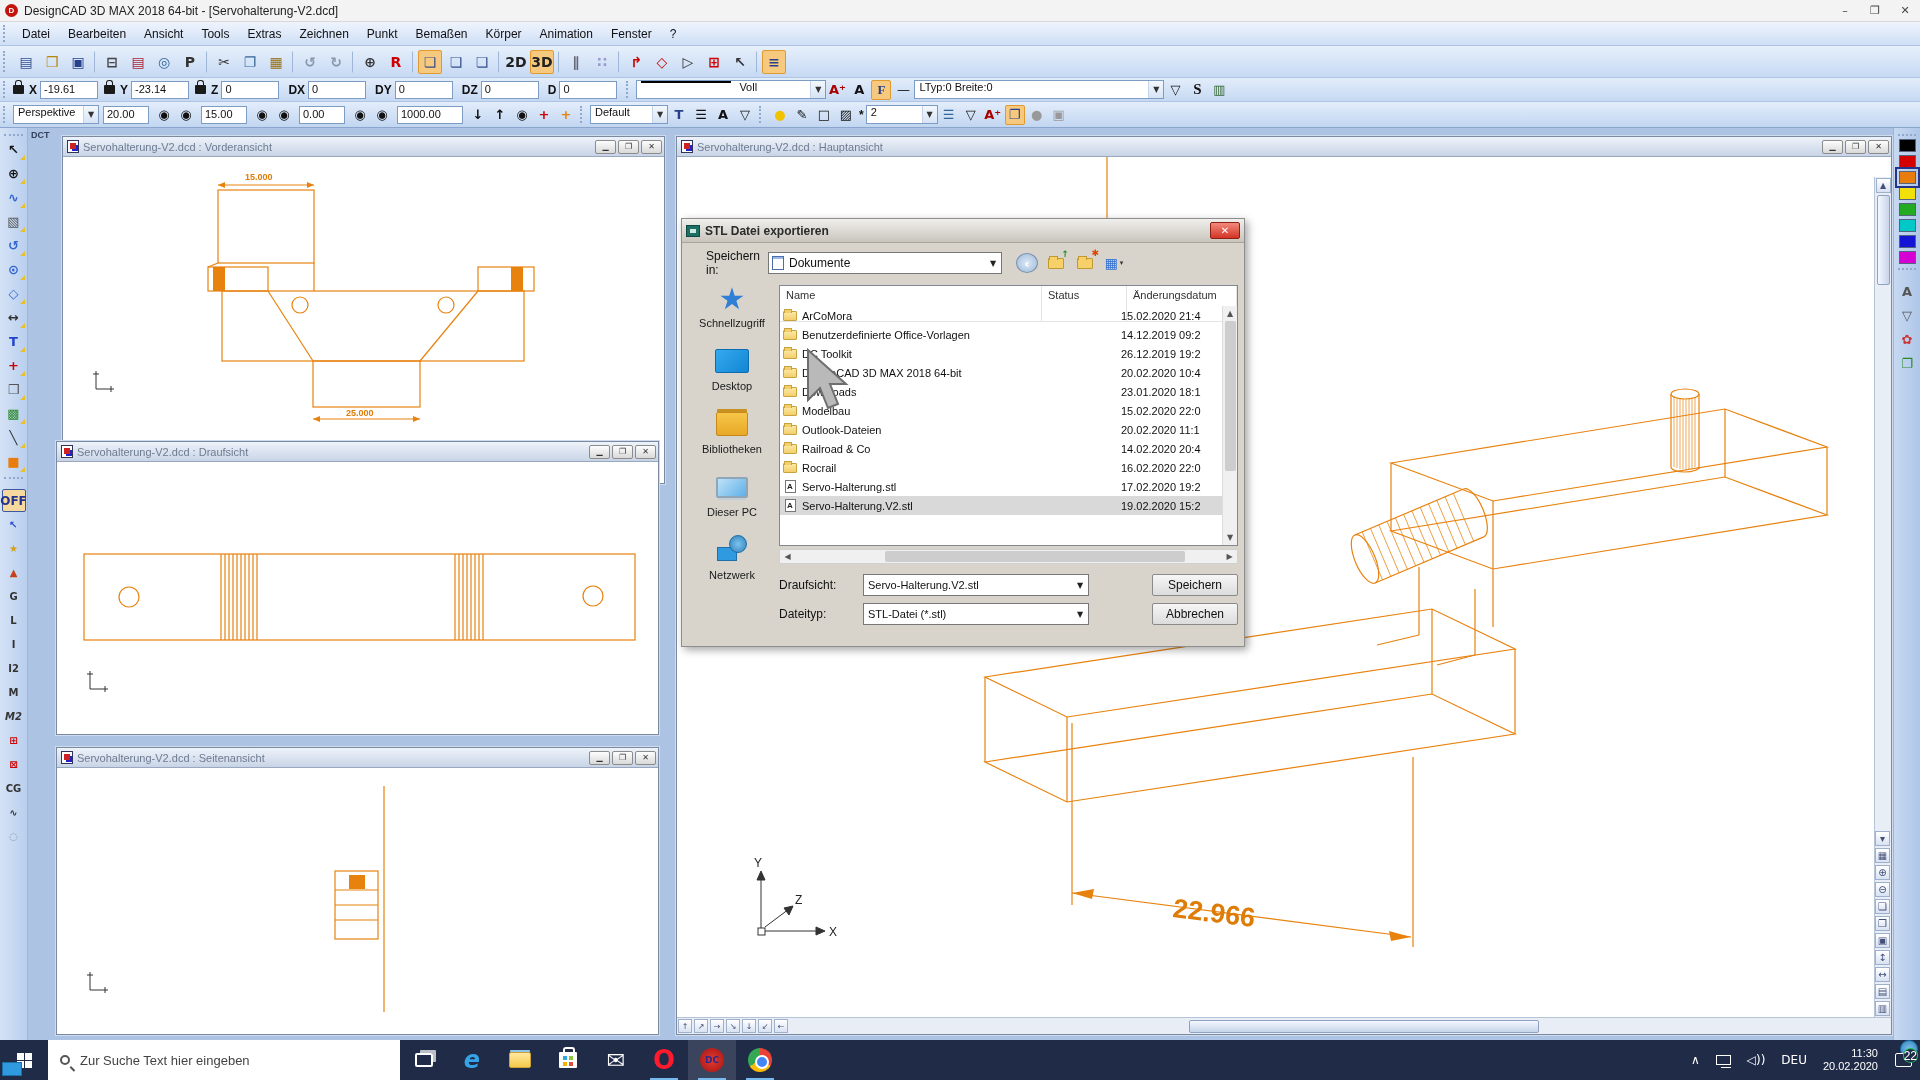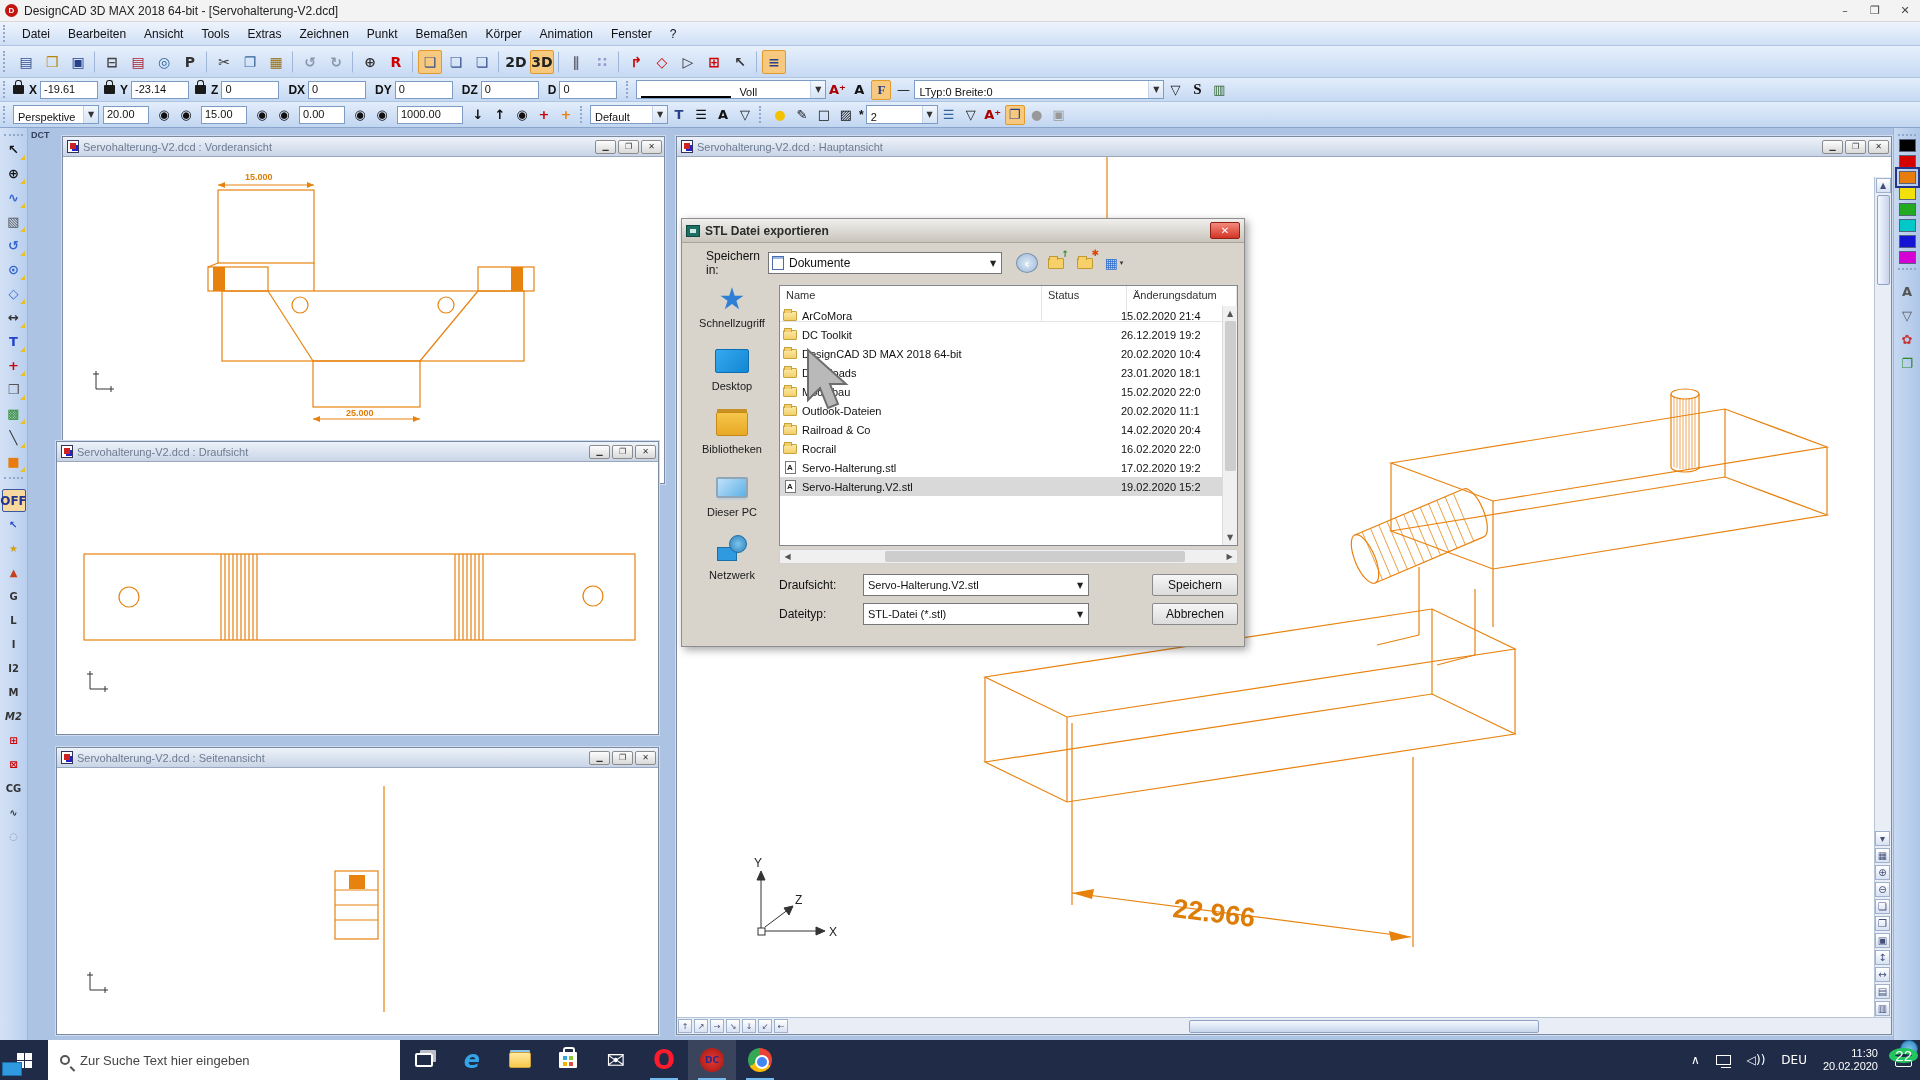--- a/index.html
+++ b/index.html
@@ -24,21 +24,21 @@
   .tbtn.sep { width:2px; height:22px; border-left:1px solid #9fb6d8; margin:0 3px; }
 
   #coordbar { left:0; top:78px; width:1920px; height:24px; background:linear-gradient(#e3edfb,#c6d9f3); display:flex; align-items:center; border-bottom:1px solid #aec4e2; }
   .cfield { display:flex; align-items:center; margin-right:6px; }
   .cfield .lock { display:none; width:11px; height:9px; background:#1a1a1a; border-radius:1px; position:relative; margin-right:2px; }
   .cfield .lock::before { content:""; position:absolute; left:2px; top:-5px; width:5px; height:5px; border:1.5px solid #1a1a1a; border-bottom:none; border-radius:3px 3px 0 0; }
   .cfield.locked .lock { display:inline-block; }
   .cfield .clabel { font-weight:bold; margin:0 3px; font-size:12px; }
   .cinput, .pinput { height:18px; border:1px solid #7d9cc4; background:#fff; font-size:11px; padding:1px 3px; font-family:"Liberation Sans",sans-serif; }
   .cinput { width:58px; }
-  .combo { height:19px; border:1px solid #7d9cc4; background:#fff; display:flex; align-items:flex-end; font-size:11px; padding-left:4px; position:relative; }
+  .combo { height:19px; border:1px solid #7d9cc4; background:#fff; display:flex; align-items:flex-start; font-size:11px; padding-left:4px; position:relative; }
   .combo .arr { margin-left:auto; width:15px; height:100%; display:flex; align-items:center; justify-content:center; font-size:8px; color:#333; border-left:1px solid #c6d4e8; background:linear-gradient(#f4f8fe,#d7e4f5); font-family:"DejaVu Sans",sans-serif; }
   .linesample { width:90px; height:0; border-top:2px solid #000; margin-right:8px; }
   .small-ico { width:20px; height:20px; margin:0 1px; display:flex; align-items:center; justify-content:center; font-family:"DejaVu Sans",sans-serif; font-size:13px; }
   .small-ico.active { background:#f7c97e; border:1px solid #e09a2e; border-radius:2px; }
 
   #parambar { left:0; top:102px; width:1920px; height:26px; background:linear-gradient(#e3edfb,#c2d6f1); display:flex; align-items:center; border-bottom:1px solid #8aa6cc; }
 
   
   #left-tools { left:0; top:128px; width:28px; height:912px; background:linear-gradient(90deg,#d4e2f6,#b9cfee); border-right:1px solid #9db5d8; }
   .vtbtn { width:24px; height:23px; margin:1px auto; display:flex; align-items:center; justify-content:center; font-family:"DejaVu Sans",sans-serif; font-size:13px; font-weight:bold; position:relative; background:transparent; }
@@ -159,21 +159,21 @@
   [data-name="chrome-icon"] span { width:24px; height:24px; border-radius:50%; background:conic-gradient(#ea4335 0 33%, #fbbc05 33% 66%, #34a853 66% 100%); position:relative; }
   [data-name="chrome-icon"] span::after { content:""; position:absolute; left:7px; top:7px; width:10px; height:10px; border-radius:50%; background:#4285f4; border:2px solid #fff; }
   [data-name="taskview-icon"] span { width:18px; height:14px; border:2px solid #fff; border-radius:2px; box-shadow:4px -4px 0 -1px rgba(255,255,255,.7); }
   #tray { margin-left:auto; display:flex; align-items:center; color:#fff; }
   #tray .titem { padding:0 8px; font-size:12px; display:flex; align-items:center; justify-content:center; font-family:"DejaVu Sans",sans-serif; }
   .netico { width:15px; height:10px; border:1px solid #fff; position:relative; }
   .netico::after { content:""; position:absolute; left:4px; bottom:-4px; width:6px; height:1px; background:#fff; box-shadow:0 3px 0 0 #fff inset; border-left:4px solid #fff; }
   #clock { text-align:right; line-height:13px; font-size:11px; padding:0 8px; }
   #notif { width:34px; display:flex; align-items:center; justify-content:center; position:relative; }
   #notif .box { width:17px; height:14px; border:1px solid #fff; border-radius:2px; background:#1f2b47; }
-  #notif .badge { position:absolute; right:2px; bottom:4px; min-width:15px; height:15px; border-radius:50%; background:#1f2b47; border:6px solid #22c55e; font-size:15px; display:flex; align-items:center; justify-content:center; }
+  #notif .badge { position:absolute; right:2px; bottom:4px; min-width:15px; height:15px; border-radius:50%; background:#1f2b47; border:1px solid #22c55e; font-size:12px; display:flex; align-items:center; justify-content:center; }
 </style>
 </head>
 <body>
 
 <div class="abs" id="titlebar" data-name="app-titlebar">
   <span id="app-icon" data-name="app-icon">D</span>
   <span id="title-text" data-name="window-title">DesignCAD 3D MAX 2018 64-bit - [Servohalterung-V2.dcd]</span>
   <div id="win-controls">
     <span data-name="minimize-button">–</span>
     <span data-name="maximize-button">❐</span>
@@ -742,20 +742,29 @@
         <div class="row" data-name="file-row">
           <span class="fico">
             <span class="folder-ico" data-name="folder-icon"></span>
 
           </span>
           <span class="fname">ArCoMora</span>
           <span class="fstatus"></span>
           <span class="fdate">15.02.2020 21:4</span>
         </div>
 
+        <div class="row" data-name="file-row">
+          <span class="fico">
+            <span class="folder-ico" data-name="folder-icon"></span>
+
+          </span>
+          <span class="fname">Benutzerdefinierte Office-Vorlagen</span>
+          <span class="fstatus"></span>
+          <span class="fdate">14.12.2019 09:2</span>
+        </div>
 
         <div class="row" data-name="file-row">
           <span class="fico">
             <span class="folder-ico" data-name="folder-icon"></span>
 
           </span>
           <span class="fname">DC Toolkit</span>
           <span class="fstatus"></span>
           <span class="fdate">26.12.2019 19:2</span>
         </div>

